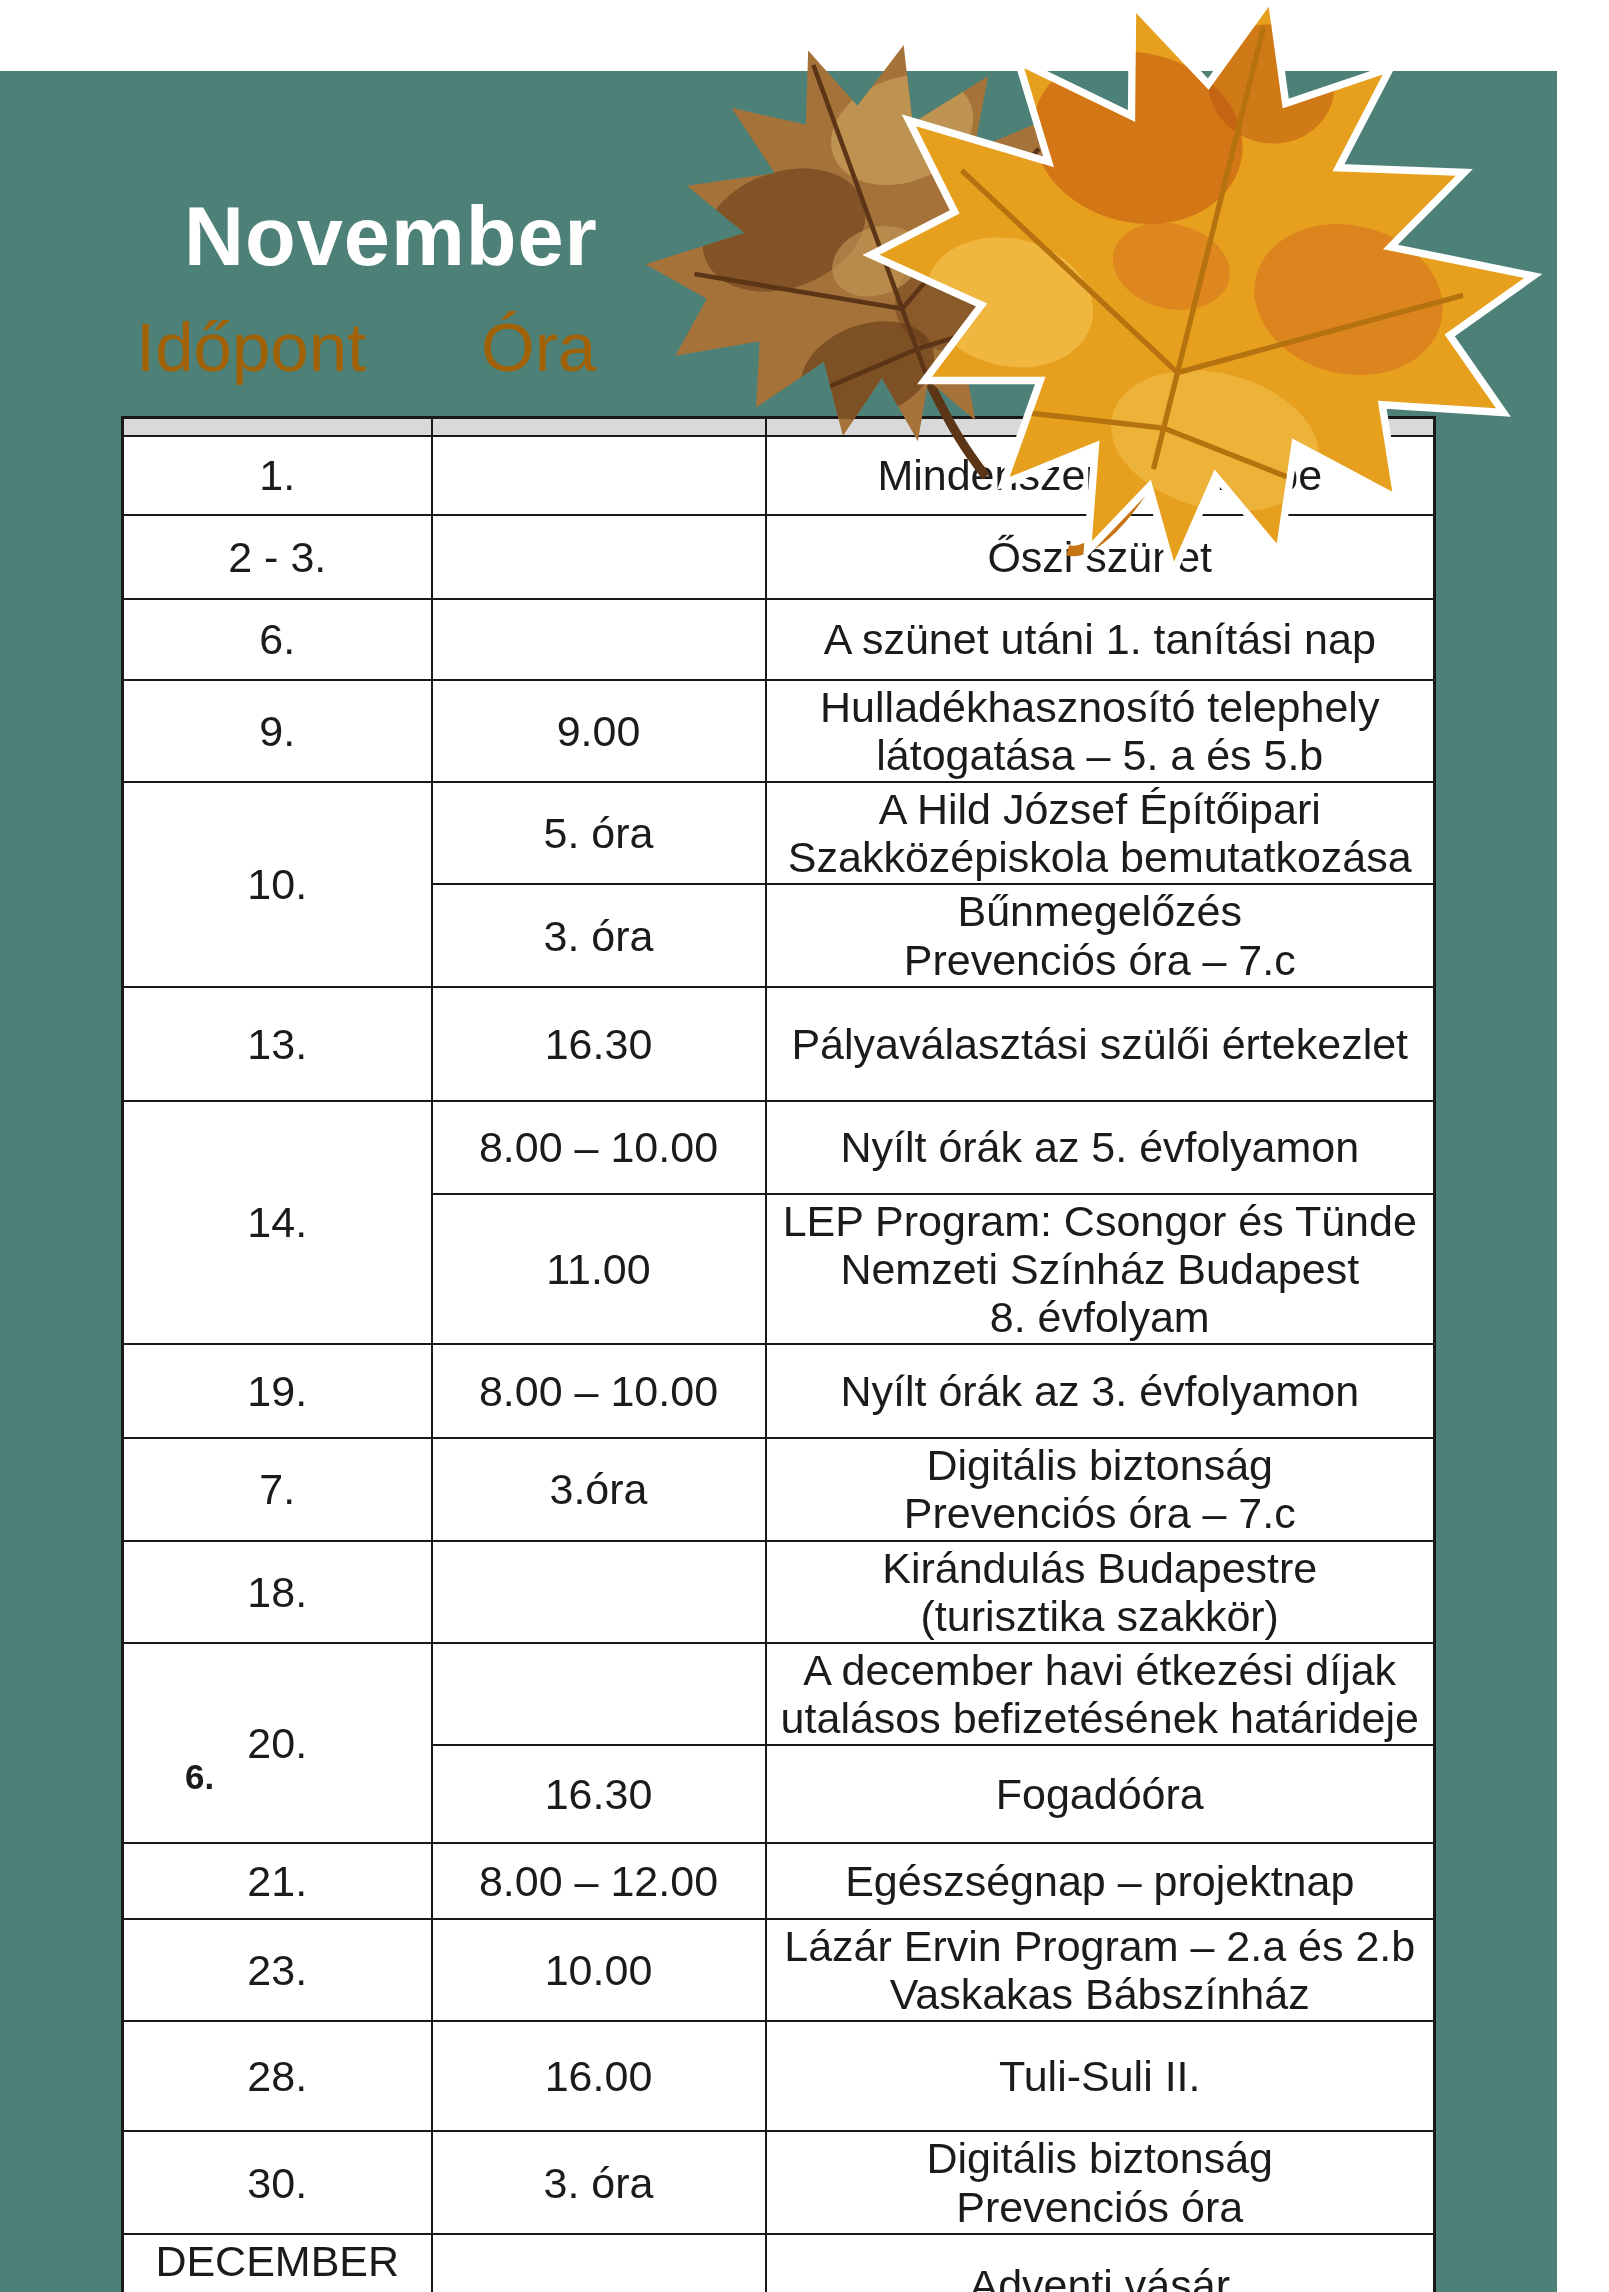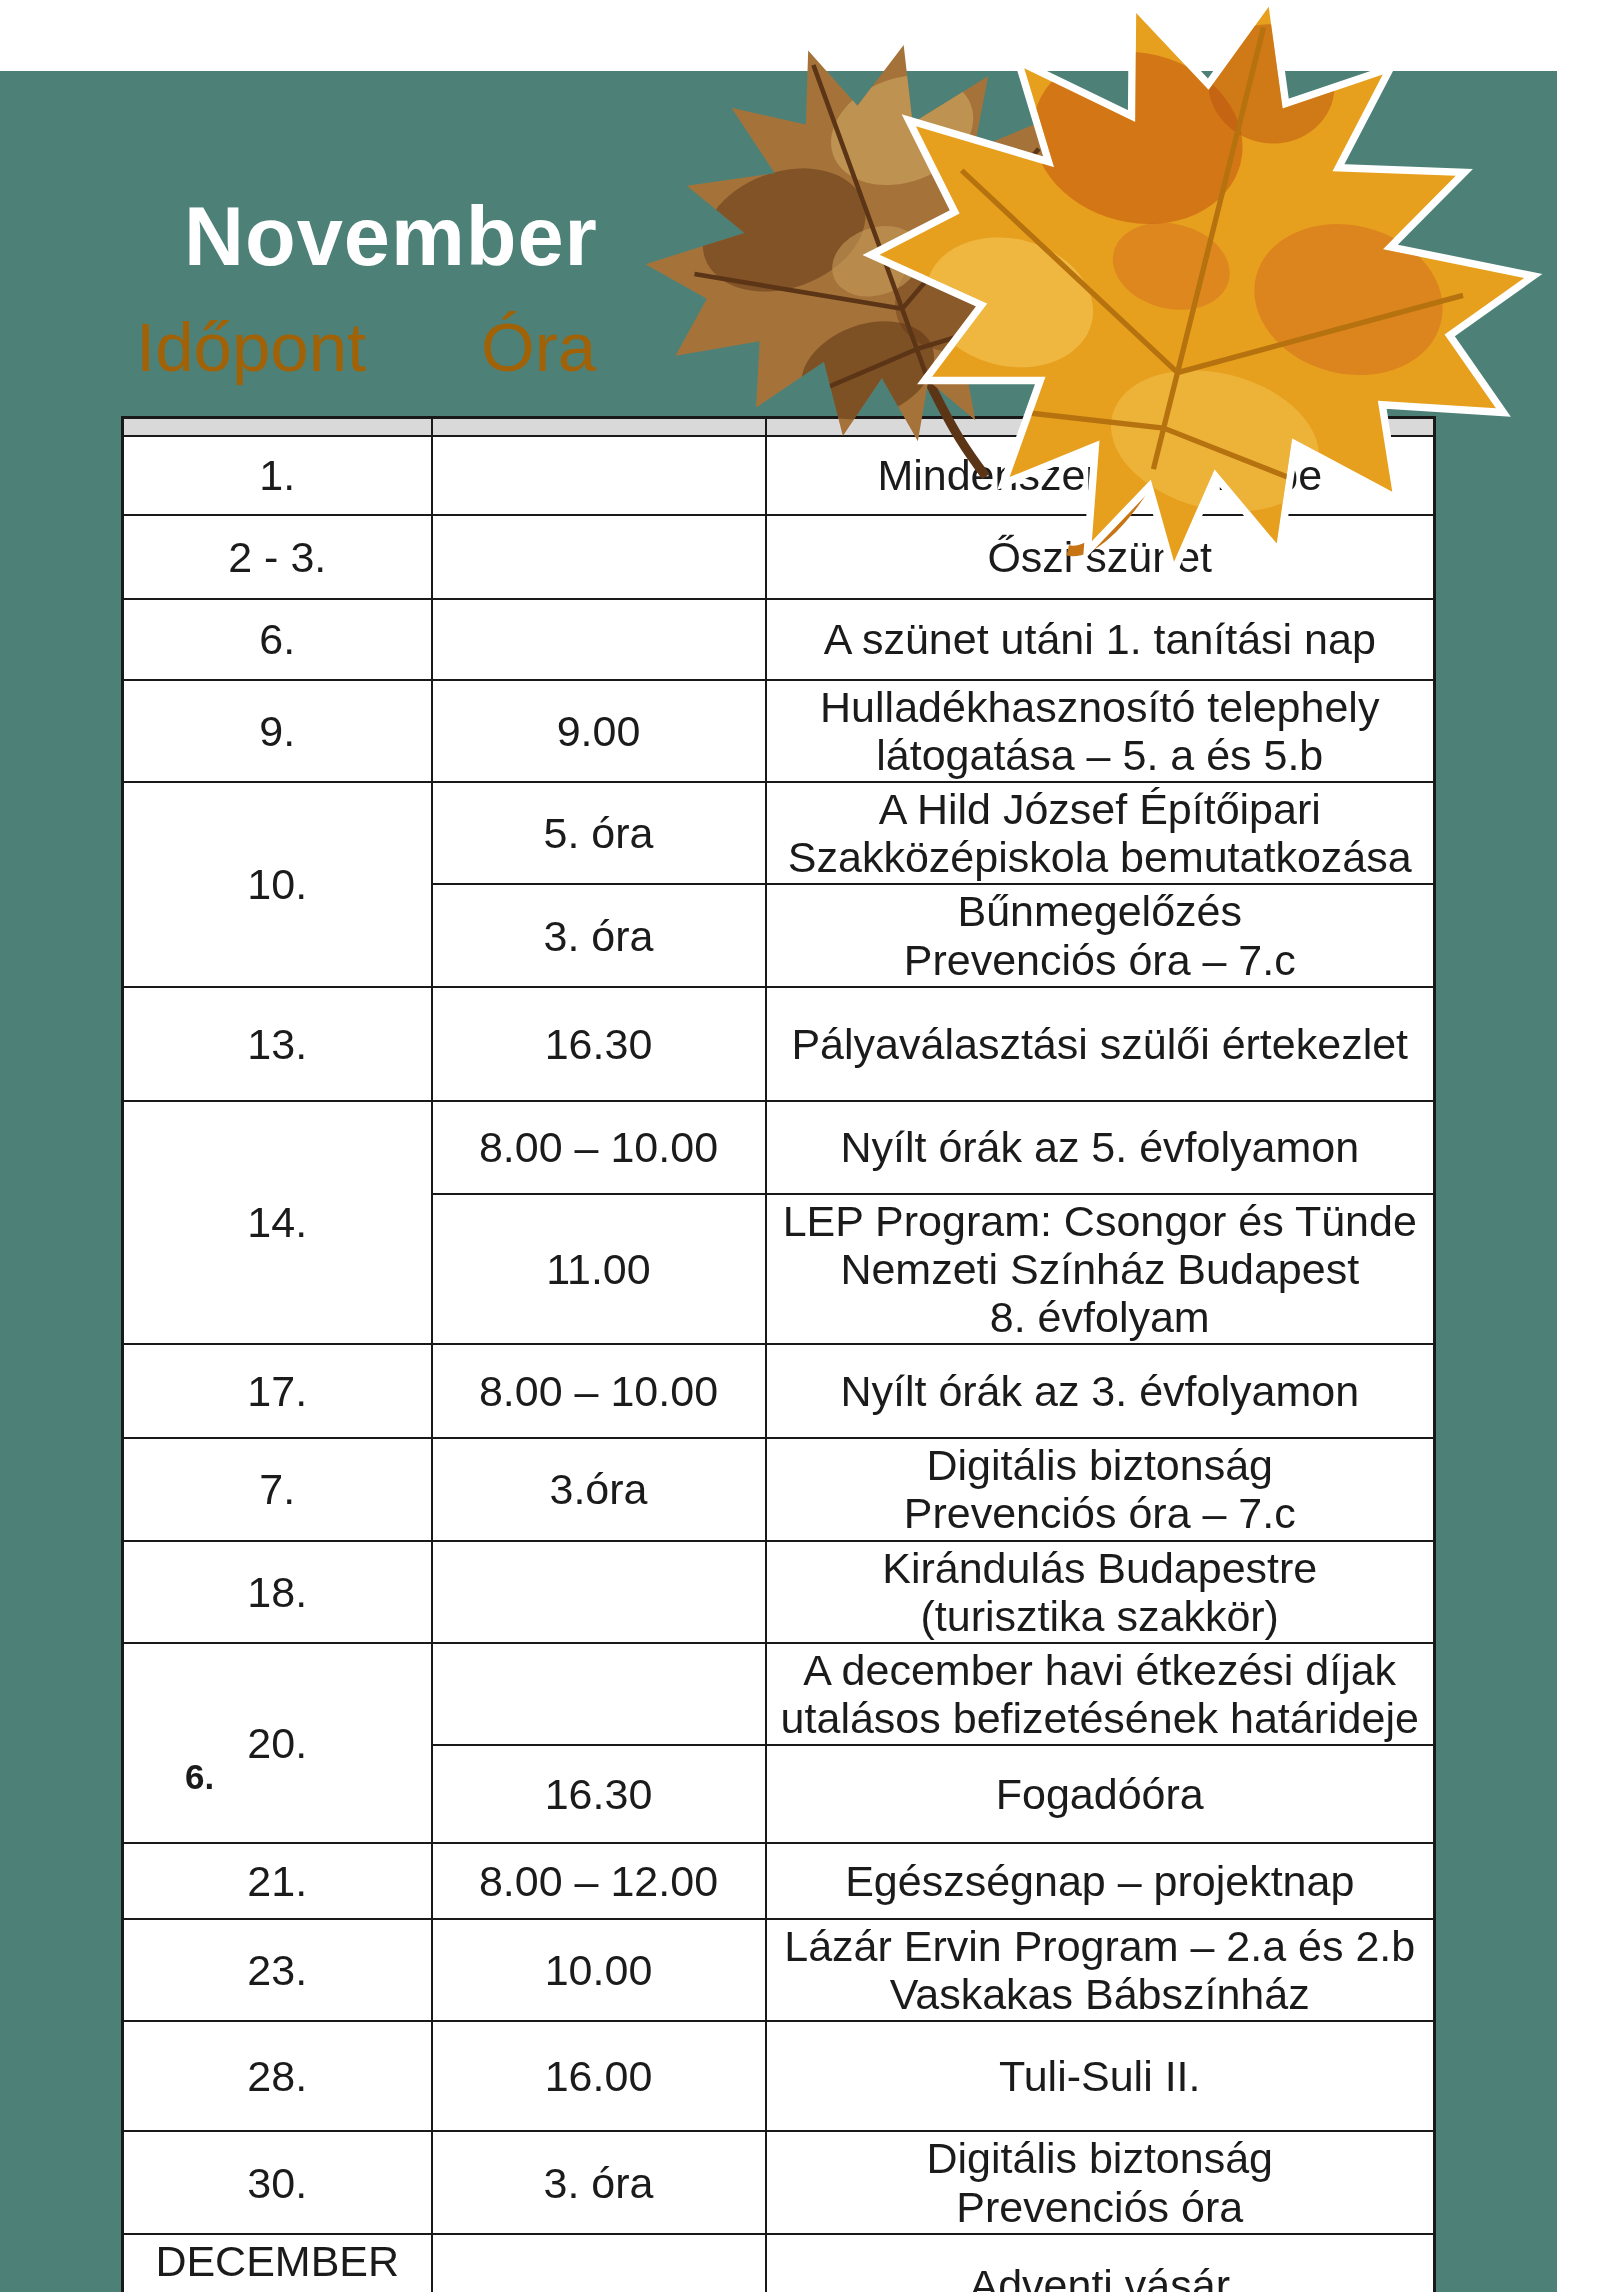--- a/index.html
+++ b/index.html
@@ -145,21 +145,21 @@
       <td>8.00 – 10.00</td>
       <td>Nyílt órák az 5. évfolyamon</td>
     </tr>
     <tr style="height:138px">
       <td>11.00</td>
       <td class="small-prog">LEP Program: Csongor és Tünde
 Nemzeti Színház Budapest
 8. évfolyam</td>
     </tr>
     <tr style="height:94px">
-      <td>17.</td>
+      <td>19.</td>
       <td>8.00 – 10.00</td>
       <td>Nyílt órák az 3. évfolyamon</td>
     </tr>
     <tr style="height:92px">
       <td>7.</td>
       <td>3.óra</td>
       <td>Digitális biztonság
 Prevenciós óra – 7.c</td>
     </tr>
     <tr style="height:98px">

